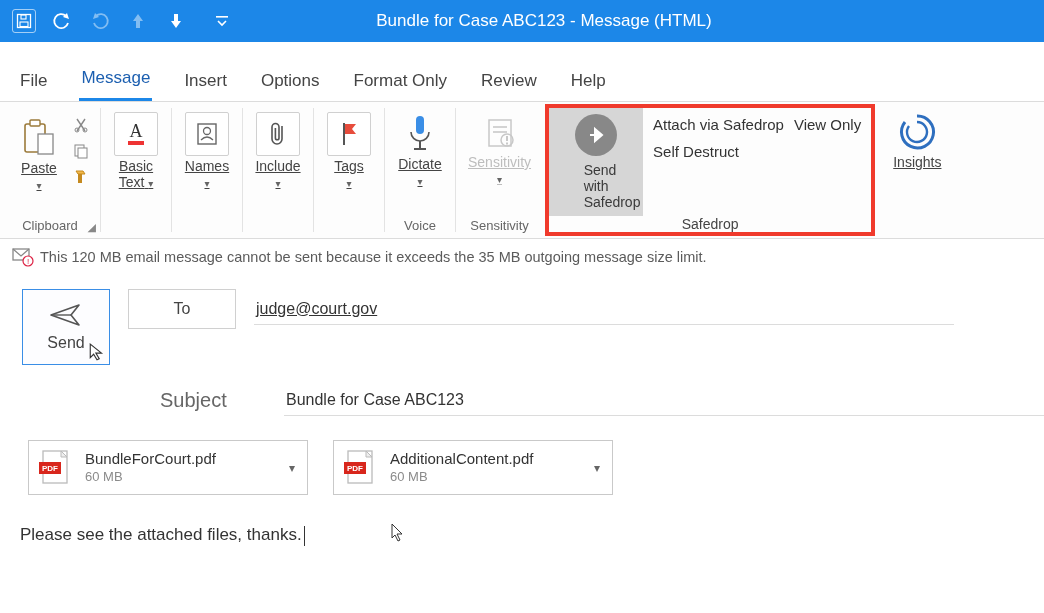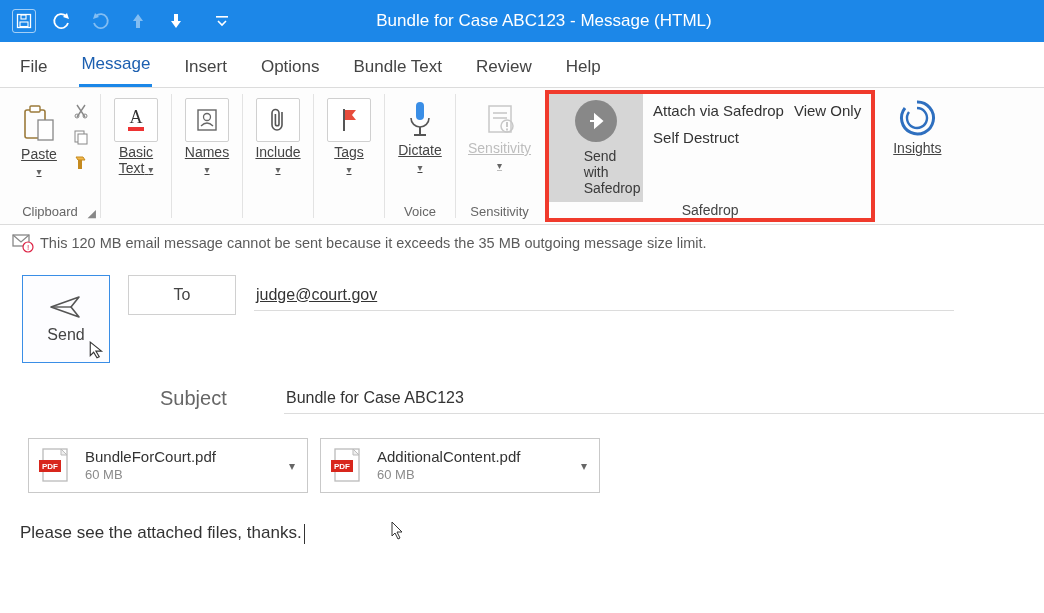--- a/index.html
+++ b/index.html
@@ -22,21 +22,21 @@
     color: #fff;
   }
   .titlebar .quick-access { display:flex; align-items:center; padding-left:12px; gap:14px; }
   .qa-btn { width:24px; height:24px; display:flex; align-items:center; justify-content:center; border:1px solid rgba(255,255,255,0.6); border-radius:3px; }
   .qa-btn.noborder { border:none; }
   .title { flex:1; text-align:center; font-size:17px; color:#fff; }
   
   .ribbon-tabs {
     background:#fff;
     border-bottom:1px solid #dcdcdc;
-    height:46px;
+    height:60px;
     display:flex;
     align-items:flex-end;
     gap:30px;
     padding:0 18px;
     font-size:17px;
     color:#444;
   }
   .ribbon-tabs .tab { padding:8px 2px 10px 2px; cursor:pointer; }
   .ribbon-tabs .tab.active { color:#1c5fb0; border-bottom:3px solid #1c87e8; font-weight:500; }
   .tellme { display:flex; align-items:center; gap:8px; color:#888; margin-left:6px;}
@@ -72,34 +72,34 @@
   .safedrop-opts { display:flex; flex-direction:column; justify-content:flex-start; padding:8px 10px 0 10px; gap:10px; min-width:160px; font-size:15px; color:#333;}
   .safedrop-lblrow { text-align:center; color:#444; font-size:14px; margin-top:auto; padding-bottom:4px;}
   .safedrop-toprow { display:flex; gap:10px;}
   .grey { color:#bdbdbd; }
   
   .warning-bar { display:flex; align-items:center; gap:6px; padding:8px 12px 4px 12px; color:#5b5b5b; font-size:14.5px;}
   .warn-icon { width:22px; height:20px; display:flex; align-items:center; justify-content:center; position:relative;}
   
   .compose { display:flex; align-items:flex-start; padding:18px 16px 0 22px; gap:18px;}
   .send-btn {
-    width:88px; height:88px; border:1.5px solid #3a8ee6; background:#fdfdff; display:flex;
+    width:88px; height:76px; border:1.5px solid #3a8ee6; background:#fdfdff; display:flex;
     flex-direction:column; align-items:center; justify-content:center; gap:6px; color:#444; font-size:16px; position:relative; cursor:pointer;
   }
   .send-svg{width:34px;height:26px;}
   .cursor-svg { position:absolute; right:3px; bottom:3px; width:18px; height:18px;}
   .addr-grid { display:flex; flex-direction:column; gap:23px;}
   .addr-row { display:flex; align-items:center; gap:18px;}
   .field-btn { width:108px; height:40px; border:1px solid #d0d0d0; background:#fff; display:flex; align-items:center; justify-content:center; color:#444; font-size:16px; cursor:pointer;}
   .field-line { border-bottom:1px solid #dcdcdc; flex:1; min-width:700px; padding:6px 2px; font-size:16px; color:#333;}
   .to-val { text-decoration:underline; color:#333; }
   .subj-row { display:flex; align-items:center; gap:18px; margin-left:160px; margin-top:20px;}
   .subj-lbl { width:110px; font-size:20px; color:#666;}
   
-  .attachments { display:flex; gap:12px; padding:24px 4px 0 28px;}
+  .attachments { display:flex; gap:25px; padding:24px 4px 0 28px;}
   .att {
     width:280px; height:55px; border:1px solid #c9c9c9; background:#fff; display:flex; align-items:center; padding:6px 8px; gap:10px; cursor:pointer;
   }
   .att .pdf { width:38px; height:40px; position:relative;}
   .att .meta { display:flex; flex-direction:column; line-height:1.25;}
   .att .name { color:#333; font-size:15px;}
   .att .size { color:#8b8b8b; font-size:13px;}
   .att .dd { margin-left:auto; color:#666; font-size:12px; padding:0 4px;}
   
   .body-area { padding:30px 0 0 20px; font-size:17px; color:#333; position:relative;}
@@ -149,21 +149,21 @@
   </div>
   <div class="title">Bundle for Case ABC123  -  Message (HTML)</div>
   <div style="width:190px"></div>
 </div>
 
 <div class="ribbon-tabs">
   <div class="tab">File</div>
   <div class="tab active">Message</div>
   <div class="tab">Insert</div>
   <div class="tab">Options</div>
-  <div class="tab">Bundle Text</div>
+  <div class="tab">Format Only</div>
   <div class="tab">Review</div>
   <div class="tab">Help</div>
 </div>
 
 <div class="ribbon">
 
   <div class="group clip-group">
     <div class="paste-stack">
       <div class="vbtn">
         <svg width="36" height="40" viewBox="0 0 36 40">

